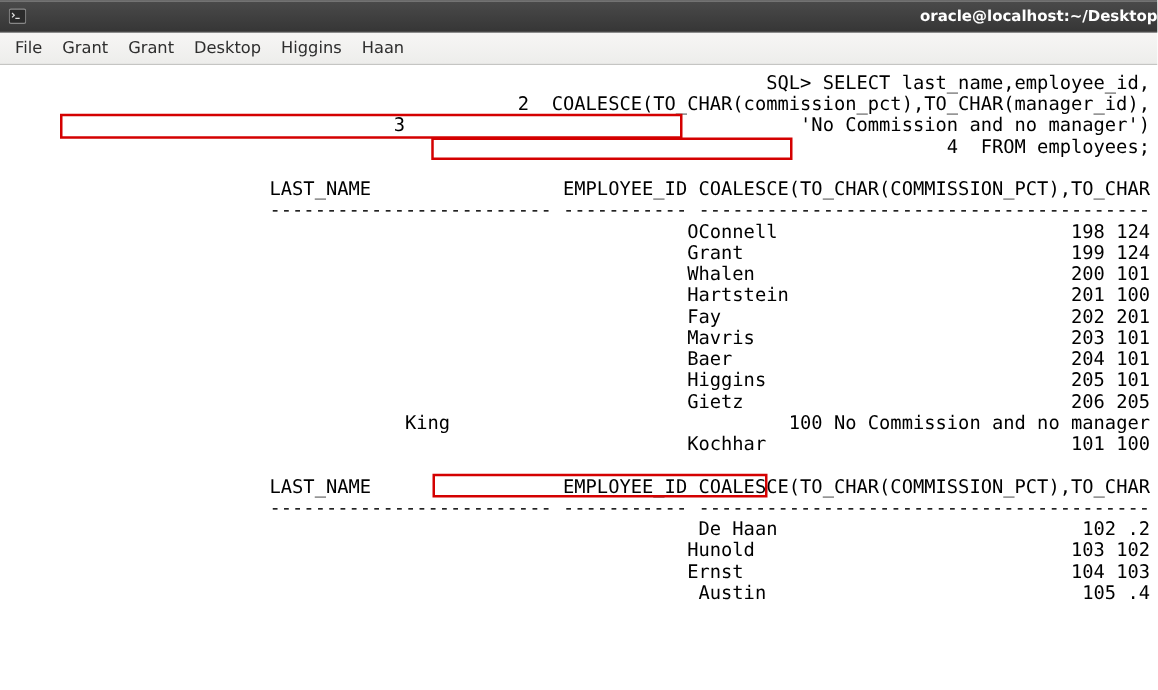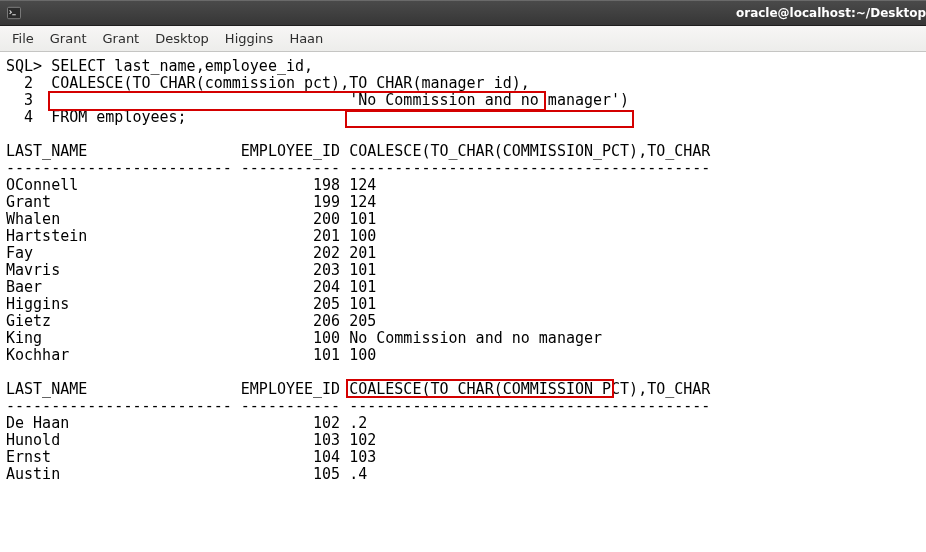--- a/index.html
+++ b/index.html
@@ -60,20 +60,21 @@
     font-family: "DejaVu Sans Mono", "Menlo", monospace;
     font-size: 15px;
     line-height: 17px;
     white-space: pre;
     color: #000;
     background: #fff;
     padding: 6px 6px 0 6px;
     position: relative;
     height: calc(552px - 26px - 26px);
     overflow: hidden;
+    text-align: right;
   }
   .hl {
     border: 2px solid #d40000;
     position: absolute;
     pointer-events: none;
   }
 </style>
 </head>
 <body>
 

